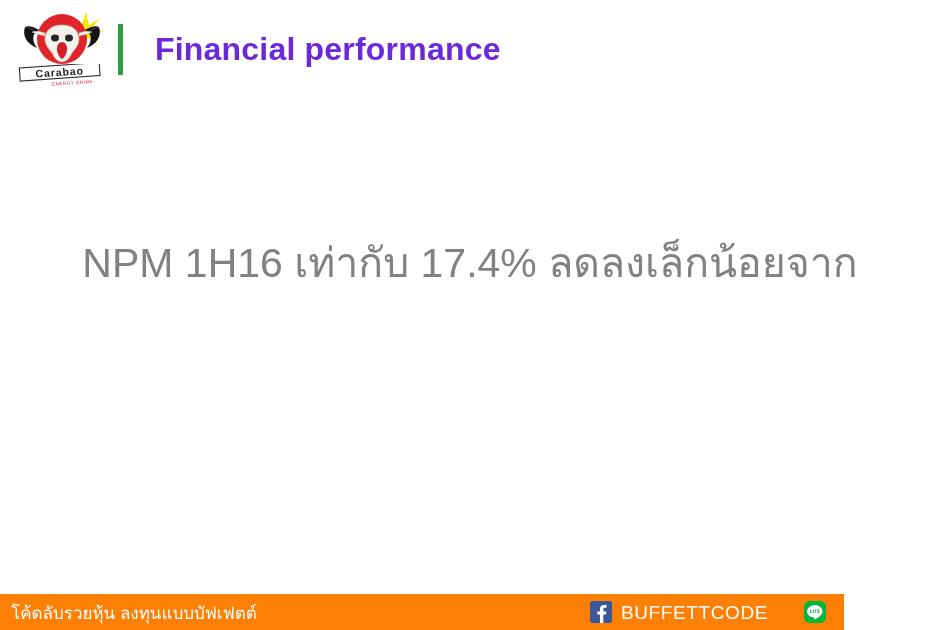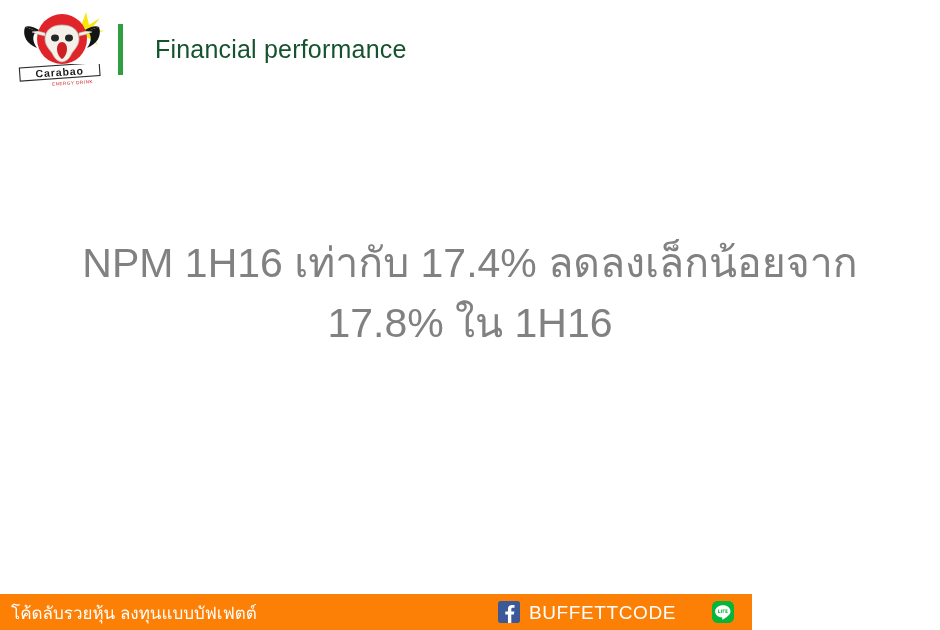--- a/index.html
+++ b/index.html
@@ -47,23 +47,23 @@
     top: 24px;
     width: 5px;
     height: 51px;
     background: #2f9e41;
   }
 
   .slide-title {
     position: absolute;
     left: 155px;
     top: 22px;
-    font-size: 25px;
-    font-weight: 400;
-    color: #14532d;
+    font-size: 32px;
+    font-weight: 700;
+    color: #6d28d9;
     letter-spacing: 0.2px;
     white-space: nowrap;
     line-height: 54px;
   }
 
   
   .body-block {
     position: absolute;
     left: 40px;
     top: 233px;
@@ -78,21 +78,21 @@
     line-height: 60px;
     letter-spacing: 0px;
     white-space: nowrap;
   }
 
   
   .footer {
     position: absolute;
     left: 0;
     top: 594px;
-    width: 752px;
+    width: 844px;
     height: 36px;
     background: #fc7f06;
   }
 
   .footer-left {
     position: absolute;
     left: 11px;
     top: 0;
     height: 36px;
     display: flex;
@@ -194,21 +194,20 @@
       </svg>
     </div>
 
     <div class="title-divider"></div>
 
     <div class="slide-title">Financial performance</div>
   </div>
 
   <div class="body-block">
     <div class="body-line">NPM 1H16 เท่ากับ 17.4% ลดลงเล็กน้อยจาก</div>
-    <div class="body-line">17.8% ใน 1H16</div>
   </div>
 
   <div class="footer">
 
     <div class="footer-left">โค้ดลับรวยหุ้น ลงทุนแบบบัฟเฟตต์</div>
 
     <div class="footer-right">
 
       <div class="social">
         <span class="fb-icon">

